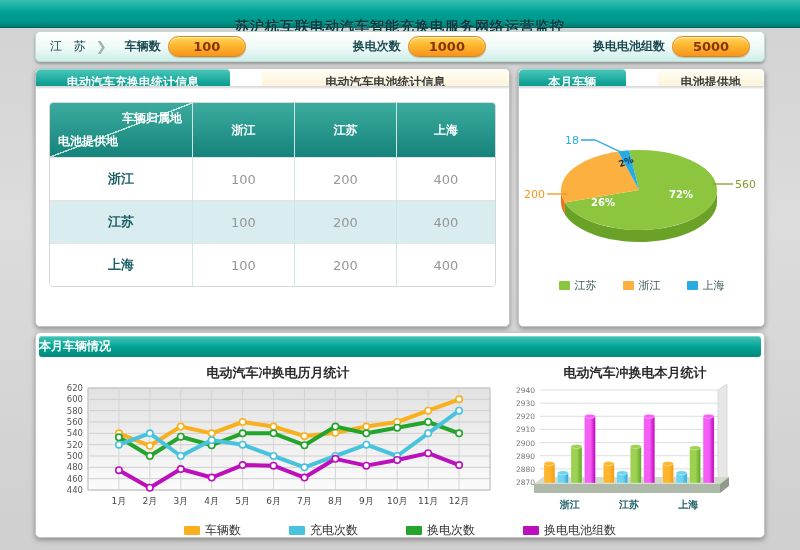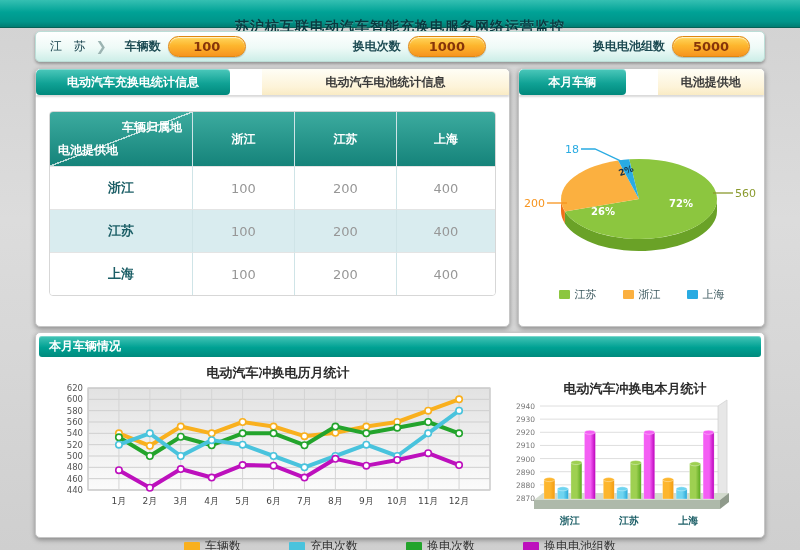--- a/index.html
+++ b/index.html
@@ -44,21 +44,21 @@
   }
   
   .panel {
     position:absolute; background:#fff; border-radius:5px;
     border:1px solid #c6c6c6; box-shadow:0 2px 5px rgba(0,0,0,.35);
   }
   .panel-left  { left:35px;  top:68px; width:475px; height:259px; }
   .panel-right { left:518px; top:68px; width:247px; height:259px; }
   .panel-bottom{ left:35px;  top:332px; width:730px; height:206px; }
   
-  .tab-row { display:flex; height:26px; border-radius:5px 5px 0 0; overflow:hidden;
+  .tab-row { display:flex; height:17px; border-radius:5px 5px 0 0; overflow:hidden;
              box-shadow:0 2px 2px rgba(0,0,0,.15);gap:32px; }
   .tab {
     display:flex; align-items:center; justify-content:center;
     font-size:12px; font-weight:bold; cursor:pointer; height:26px;
   }
   .tab.active {
     background:linear-gradient(#4cc8bb,#10a295 55%,#00887c);
     color:#fff; border-radius:4px; box-shadow:inset 0 1px 0 rgba(255,255,255,.35);
   }
   .tab.inactive {
@@ -94,27 +94,27 @@
   
   .pie-wrap { padding-top:18px; }
   .pie-legend { display:flex; justify-content:center; gap:26px; margin-top:10px; }
   .legend-item { display:flex; align-items:center; gap:5px; }
   .legend-swatch { width:11px; height:9px; border-radius:1px; background:#999; }
   .legend-item span.lbl { font-size:11px; color:#39565c; }
   
   .bottom-header {
     margin:3px; height:21px; border-radius:3px;
     background:linear-gradient(#45c5b7,#00a193 55%,#008a7d);
-    display:flex; align-items:center; padding-left:10px;
+    display:flex; align-items:center; 
     font-size:12px; font-weight:bold; color:#fff;
     box-shadow:inset 0 1px 0 rgba(255,255,255,.3);
   }
   .charts-row { display:flex; padding:4px 8px 0 16px; }
   .chart-block-left  { width:460px; }
-  .chart-block-right { width:250px; margin-left:6px;margin-top:16px; }
+  .chart-block-right { width:250px; margin-left:6px; }
   .chart-title { text-align:center; font-size:13px; font-weight:bold; color:#2b2b2b; height:18px; }
   .main-legend { display:flex; justify-content:center; gap:48px; margin-top:2px; }
   .main-legend .legend-swatch { width:16px; height:9px; }
   .main-legend span.lbl { font-size:12px; color:#333; }
 </style>
 </head>
 <body>
 
 <div class="title-bar">
   <h1>苏沪杭互联电动汽车智能充换电服务网络运营监控</h1>

